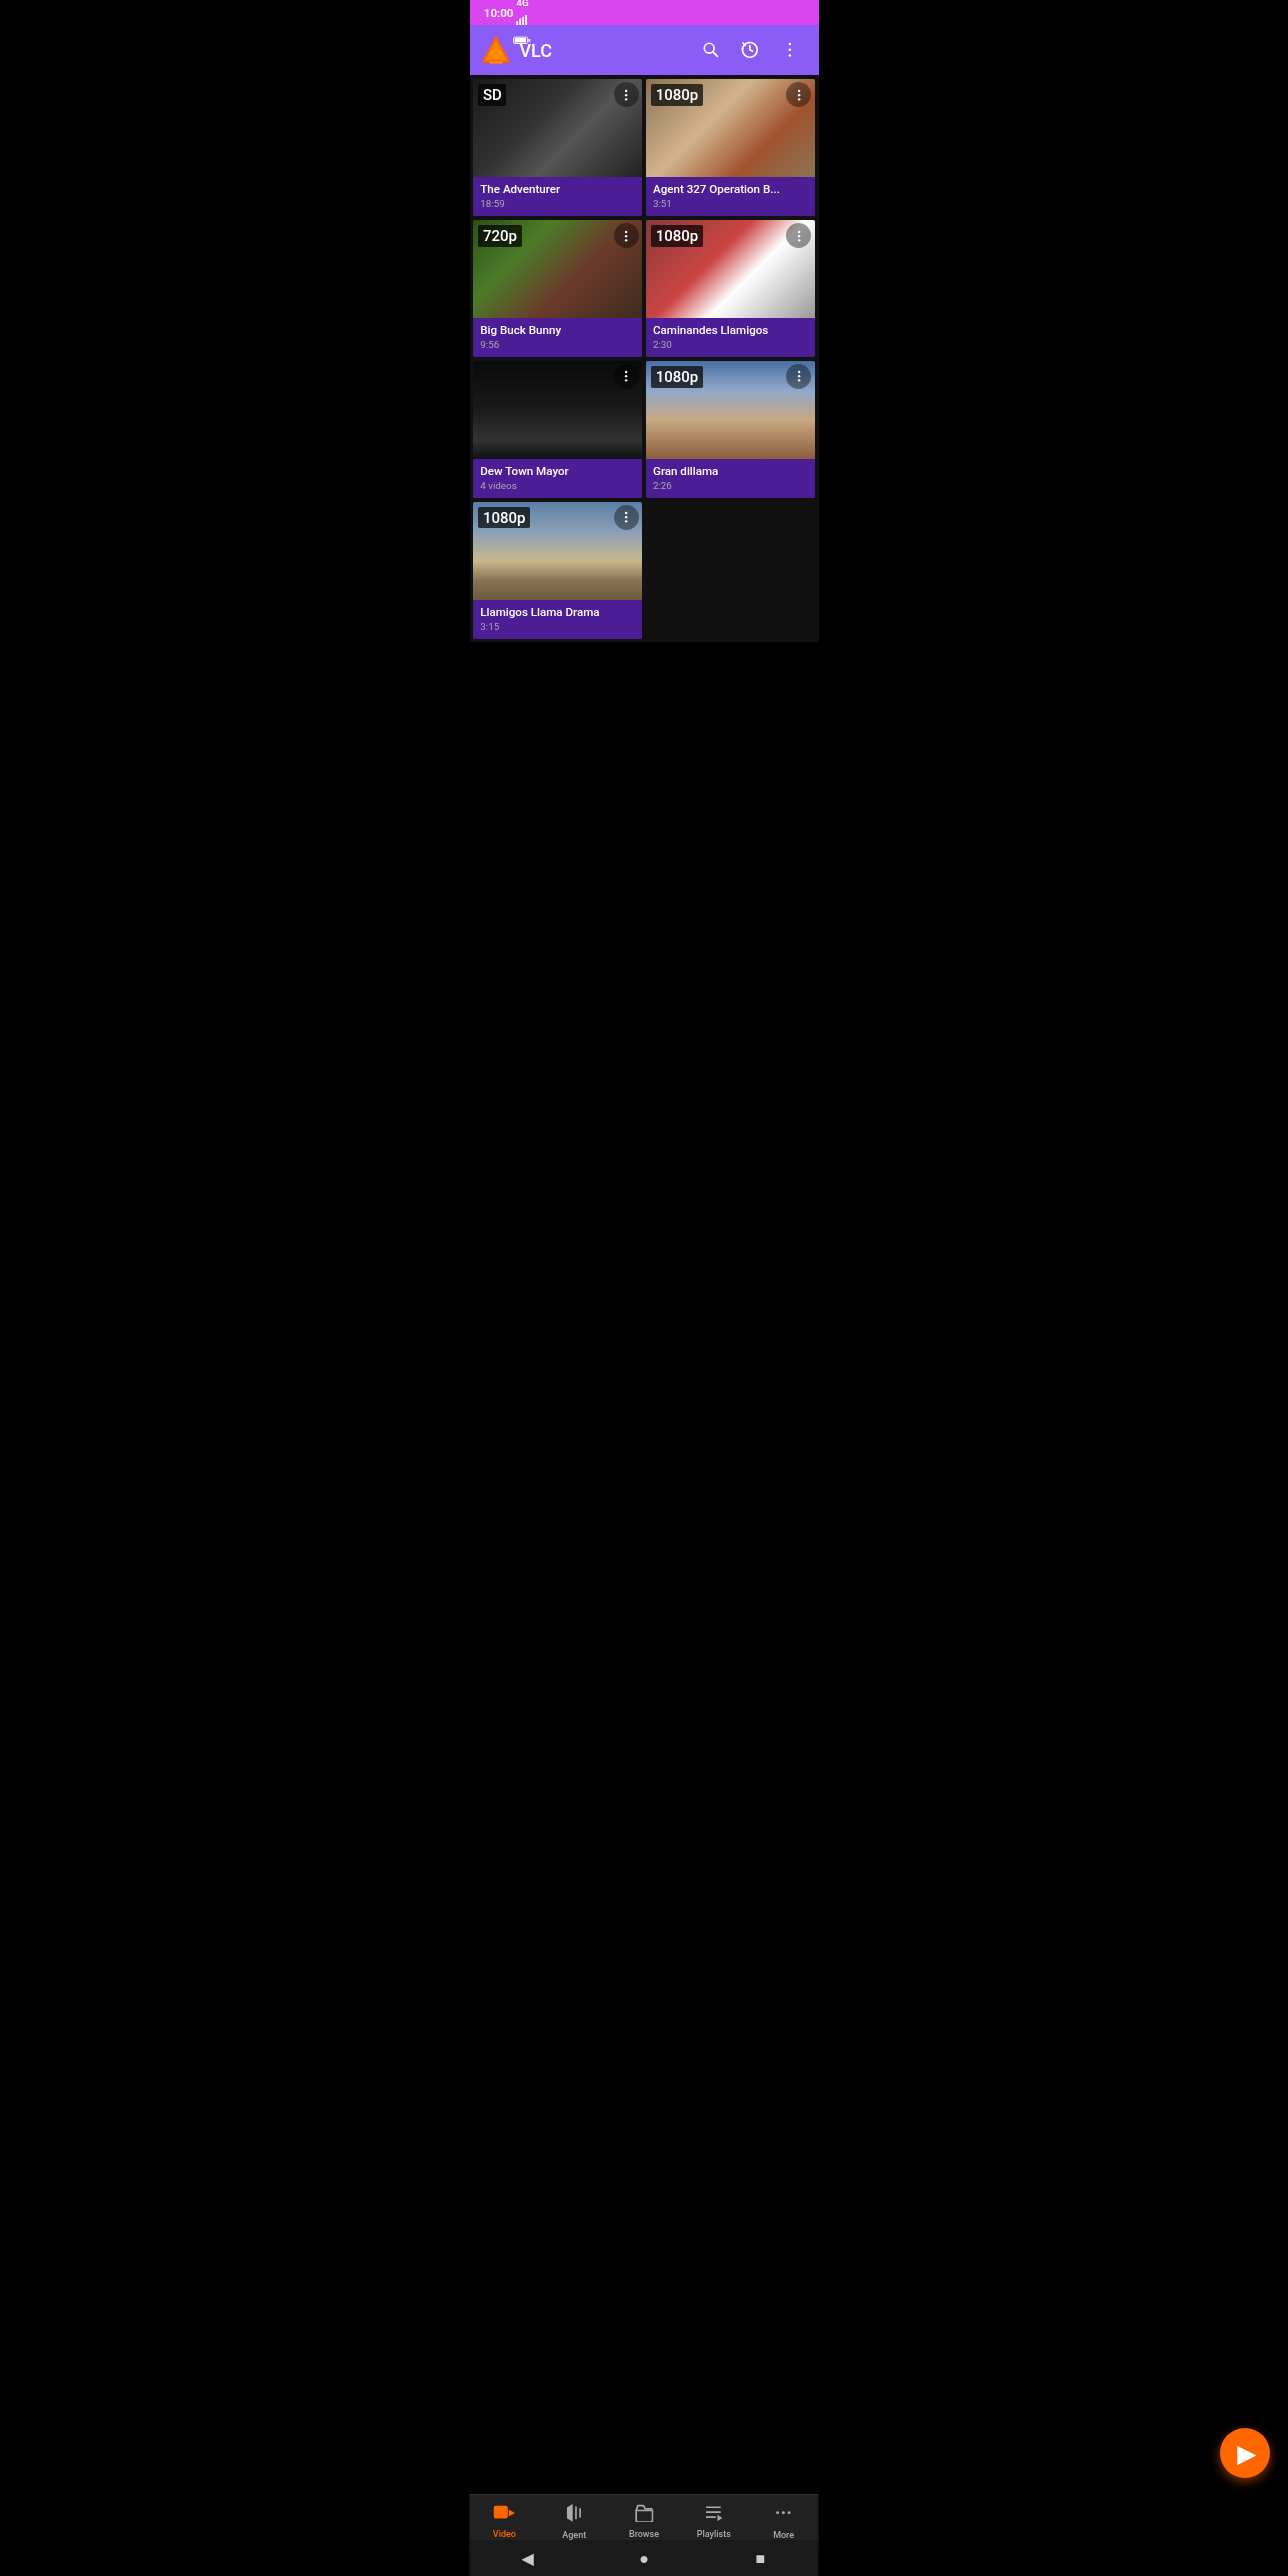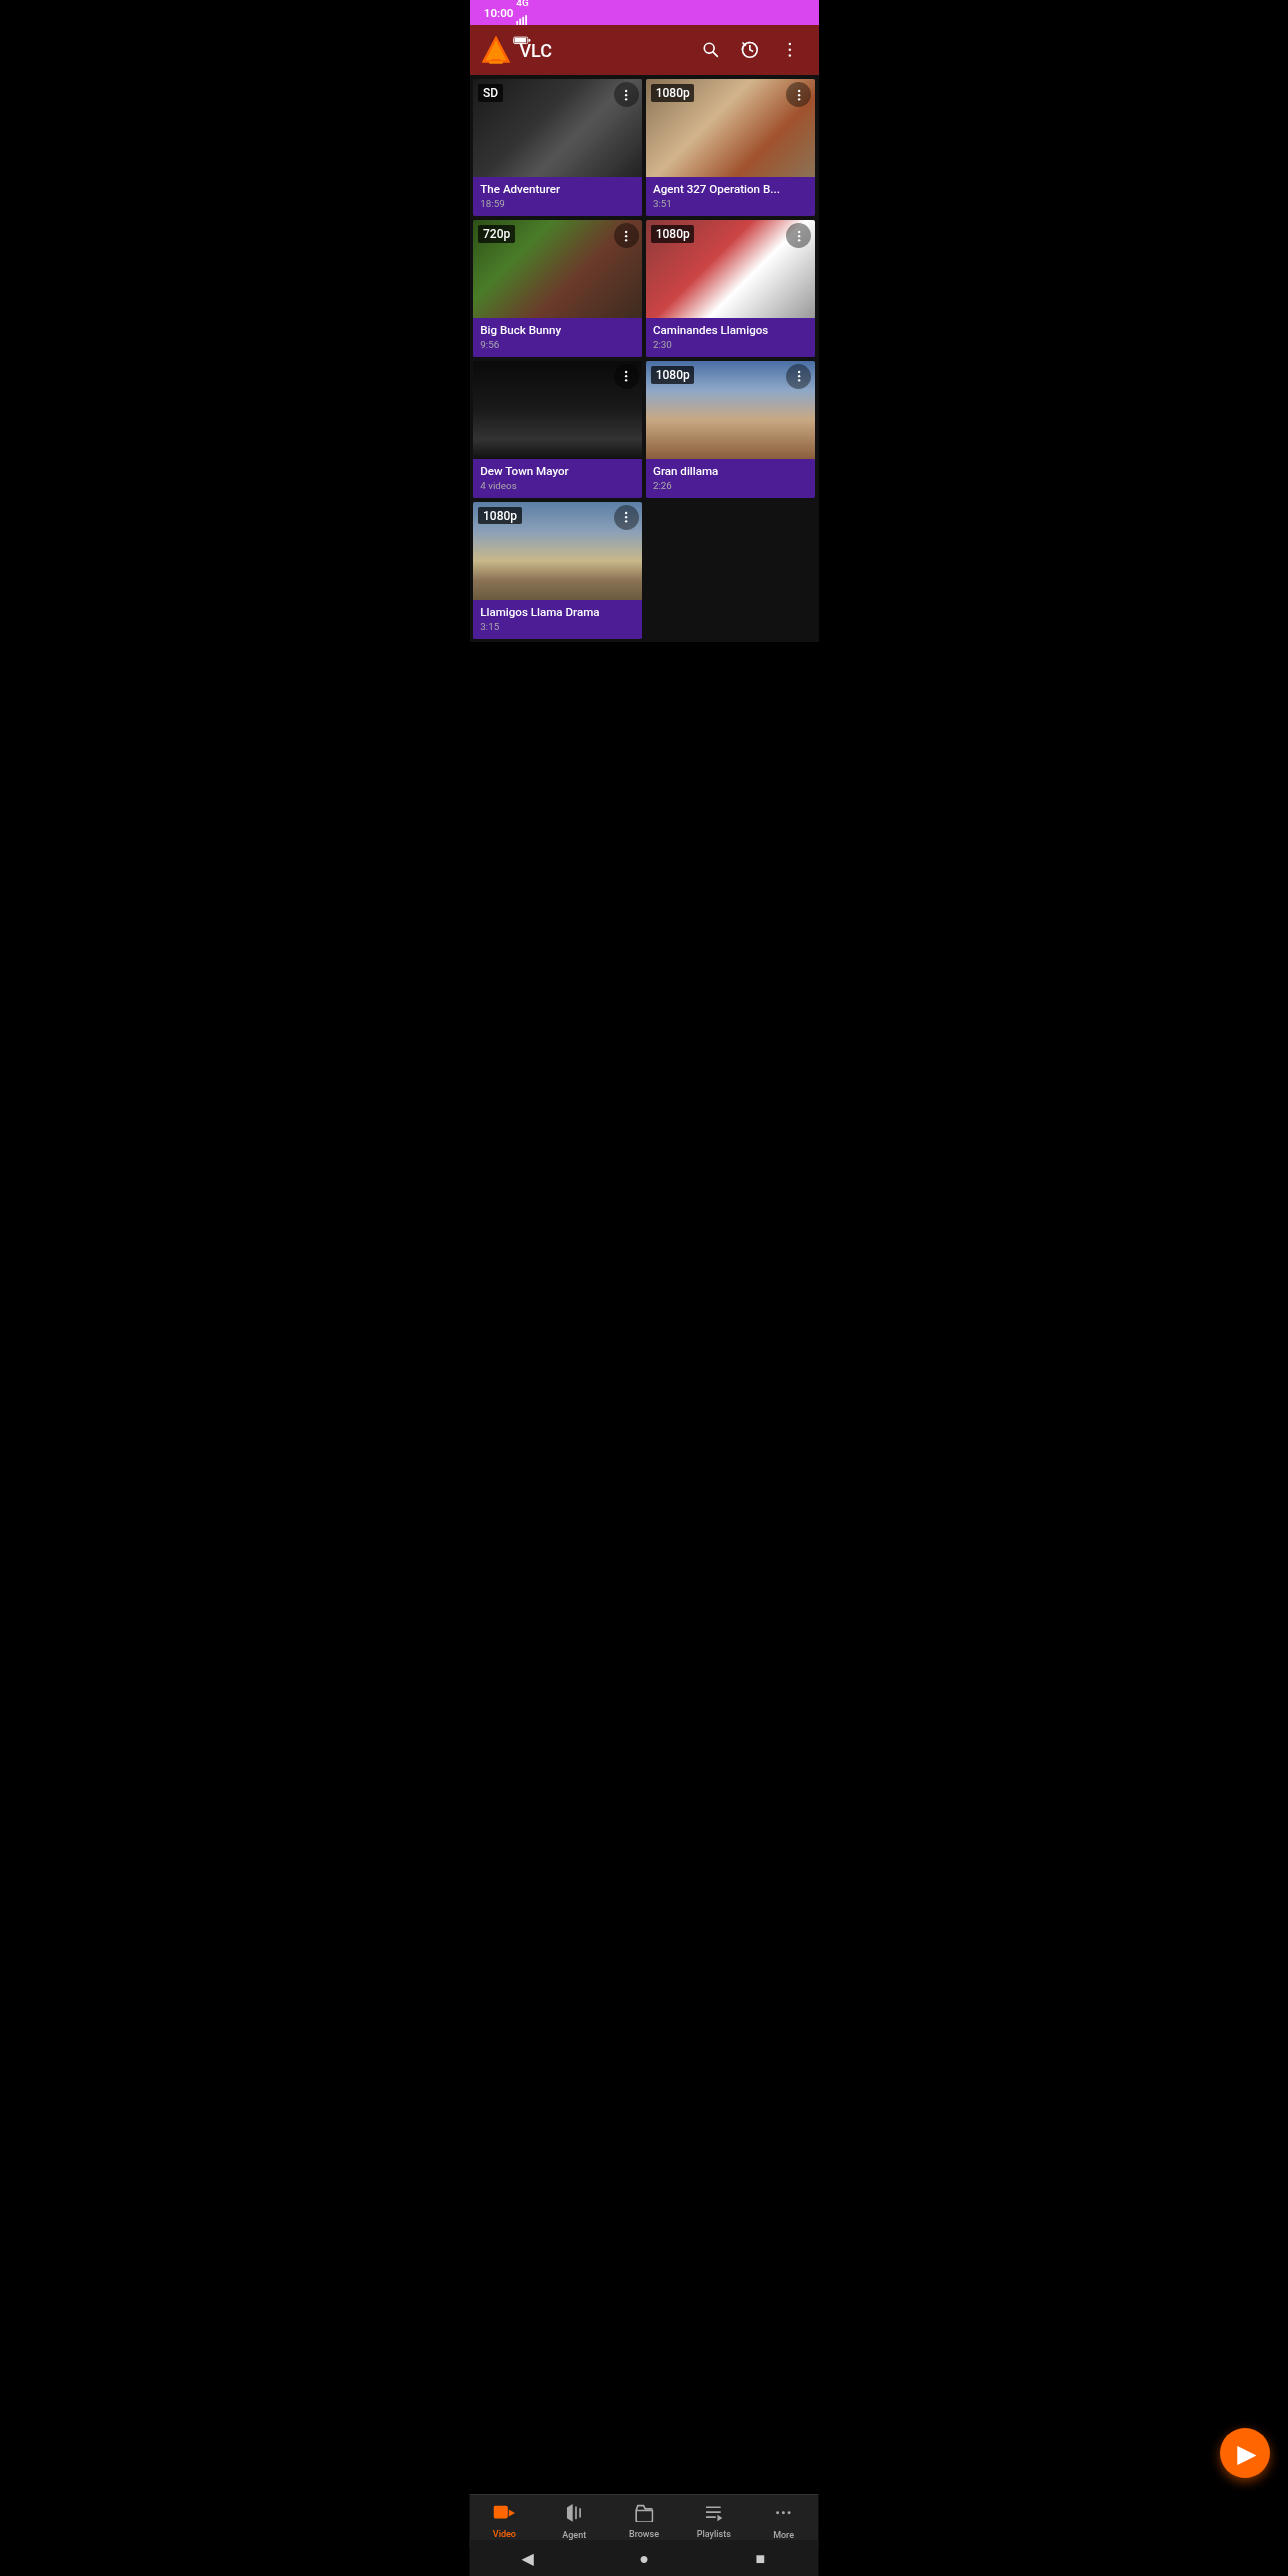--- a/index.html
+++ b/index.html
@@ -36,21 +36,21 @@
       font-size: 10.7px;
       color: #fff;
       flex-direction: column;
     }
 
     
     .toolbar {
       display: flex;
       align-items: center;
       padding: 7.2px 10.7px;
-      background: #7f1d1d;
+      background: #8b5cf6;
       height: 50px;
     }
     .toolbar-logo {
       width: 32px;
       height: 32px;
       margin-right: 7.2px;
     }
     .toolbar-title {
       flex: 1;
       font-size: 18px;
@@ -122,21 +122,21 @@
     .thumb-last {
       background: linear-gradient(180deg, #1a1a1a 0%, #333 50%, #555 100%);
     }
 
     .quality-badge {
       position: absolute;
       top: 5.4px;
       left: 5.4px;
       background: rgba(0,0,0,0.7);
       color: #fff;
-      font-size: 12px;
+      font-size: 15px;
       padding: 1.8px 4.5px;
       border-radius: 1.8px;
       font-weight: 500;
     }
 
     .more-btn {
       position: absolute;
       top: 3.6px;
       right: 3.6px;
       width: 25px;

